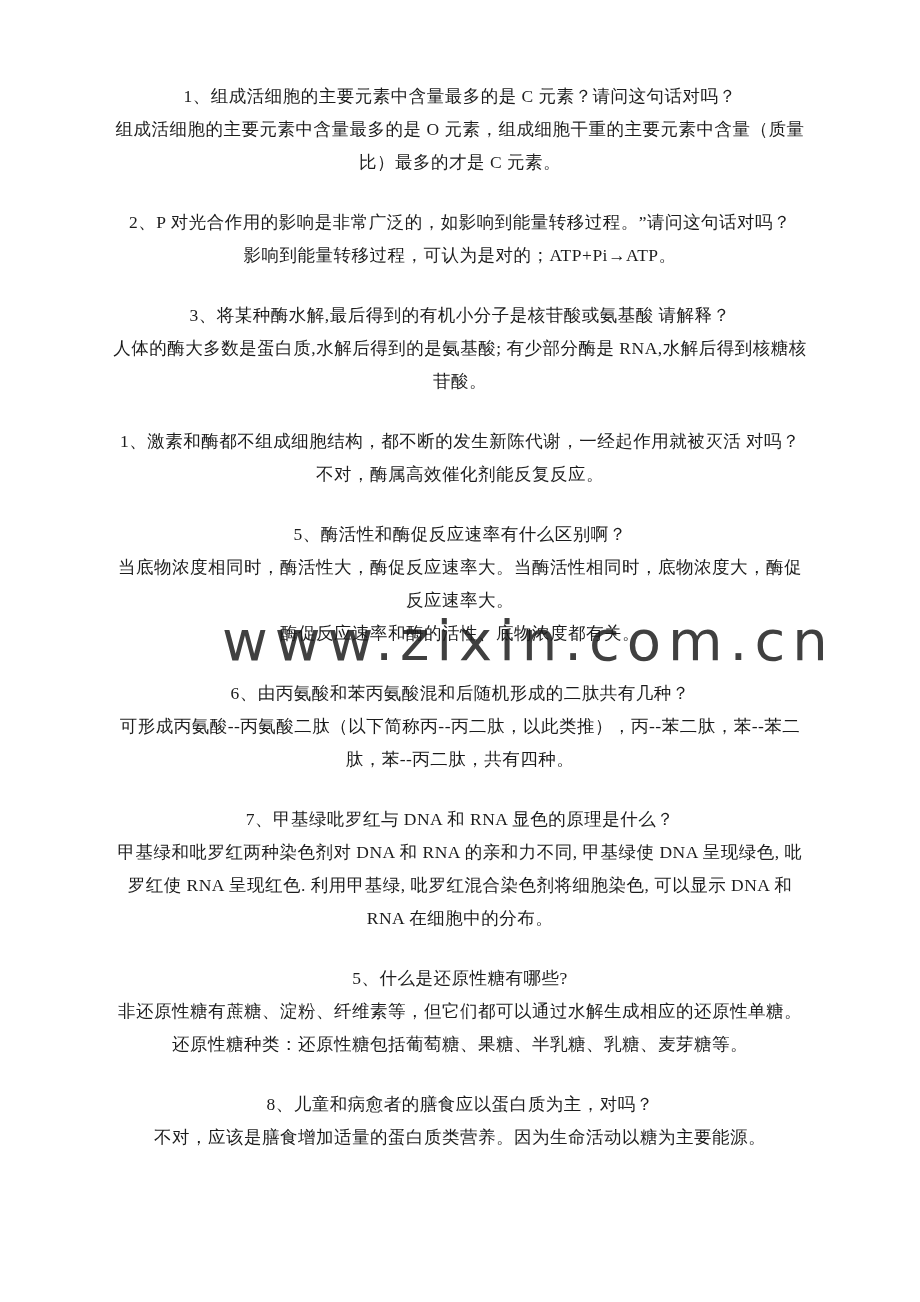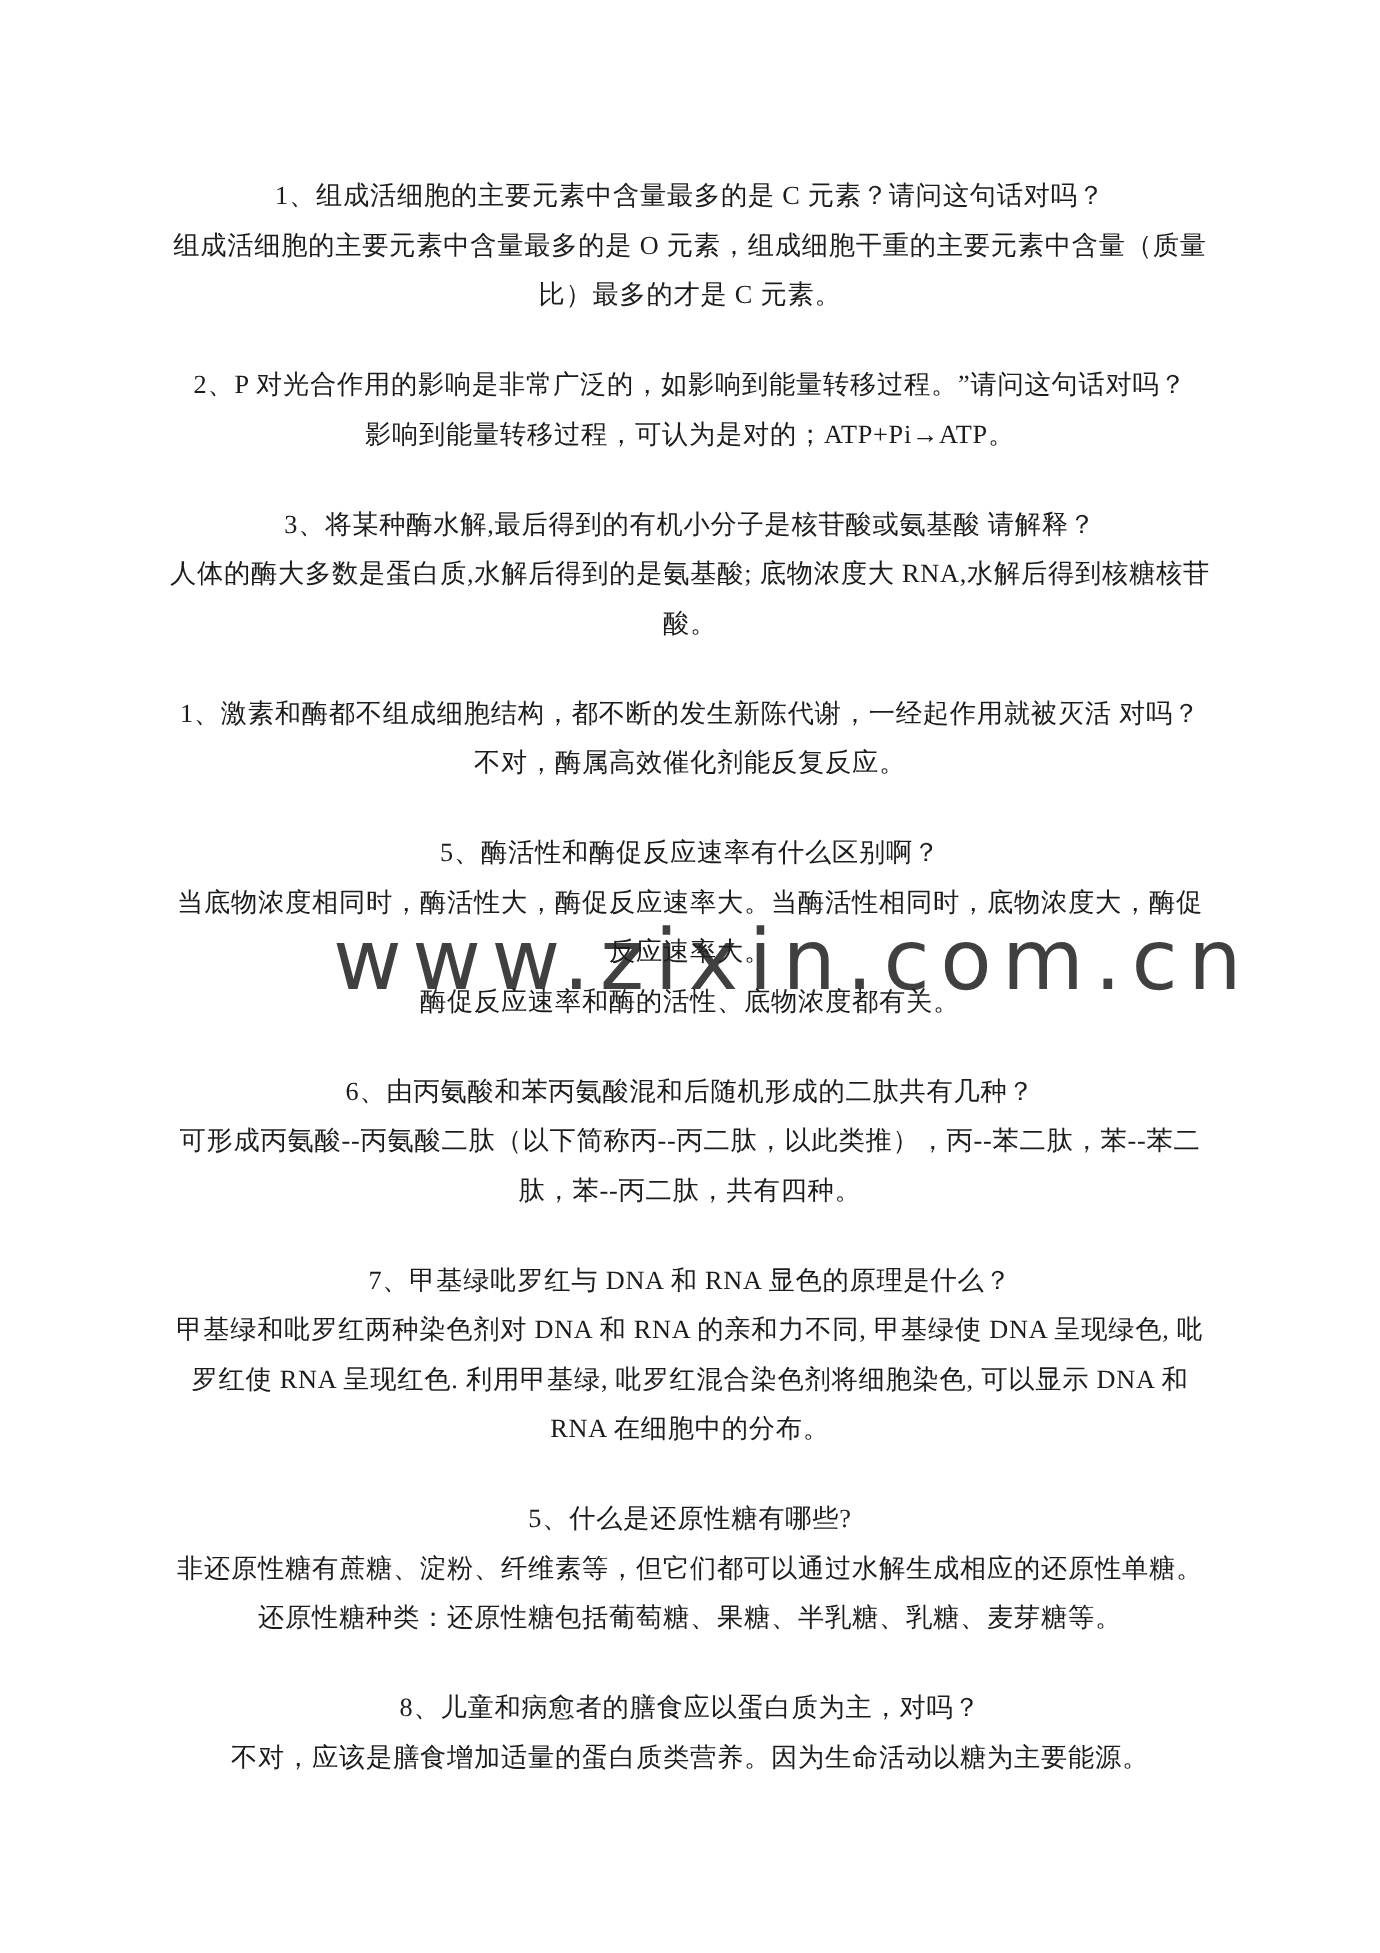--- a/index.html
+++ b/index.html
@@ -15,21 +15,21 @@
     background: #ffffff;
     overflow: hidden;
     font-family: "Liberation Serif", "DejaVu Serif", serif;
     color: #1c1c1c;
   }
   .content {
     position: relative;
     z-index: 1;
     width: 694px;
     margin: 0 auto;
-    padding-top: 114px;
+    padding-top: 80px;
   }
   .qa-section {
     margin-bottom: 27px;
   }
   .q-line, .a-line {
     font-size: 17.5px;
     line-height: 33px;
     text-align: center;
     letter-spacing: 0.5px;
   }
@@ -61,21 +61,21 @@
       <div class="a-line">组成活细胞的主要元素中含量最多的是 O 元素，组成细胞干重的主要元素中含量（质量比）最多的才是 C 元素。</div>
     </div>
 
     <div class="qa-section">
       <div class="q-line">2、P 对光合作用的影响是非常广泛的，如影响到能量转移过程。”请问这句话对吗？</div>
       <div class="a-line">影响到能量转移过程，可认为是对的；ATP+Pi→ATP。</div>
     </div>
 
     <div class="qa-section">
       <div class="q-line">3、将某种酶水解,最后得到的有机小分子是核苷酸或氨基酸 请解释？</div>
-      <div class="a-line">人体的酶大多数是蛋白质,水解后得到的是氨基酸; 底物浓度大 RNA,水解后得到核糖核苷酸。</div>
+      <div class="a-line">人体的酶大多数是蛋白质,水解后得到的是氨基酸; 有少部分酶是 RNA,水解后得到核糖核苷酸。</div>
     </div>
 
     <div class="qa-section">
       <div class="q-line">1、激素和酶都不组成细胞结构，都不断的发生新陈代谢，一经起作用就被灭活 对吗？</div>
       <div class="a-line">不对，酶属高效催化剂能反复反应。</div>
     </div>
 
     <div class="qa-section">
       <div class="q-line">5、酶活性和酶促反应速率有什么区别啊？</div>
       <div class="a-line">当底物浓度相同时，酶活性大，酶促反应速率大。当酶活性相同时，底物浓度大，酶促反应速率大。</div>

